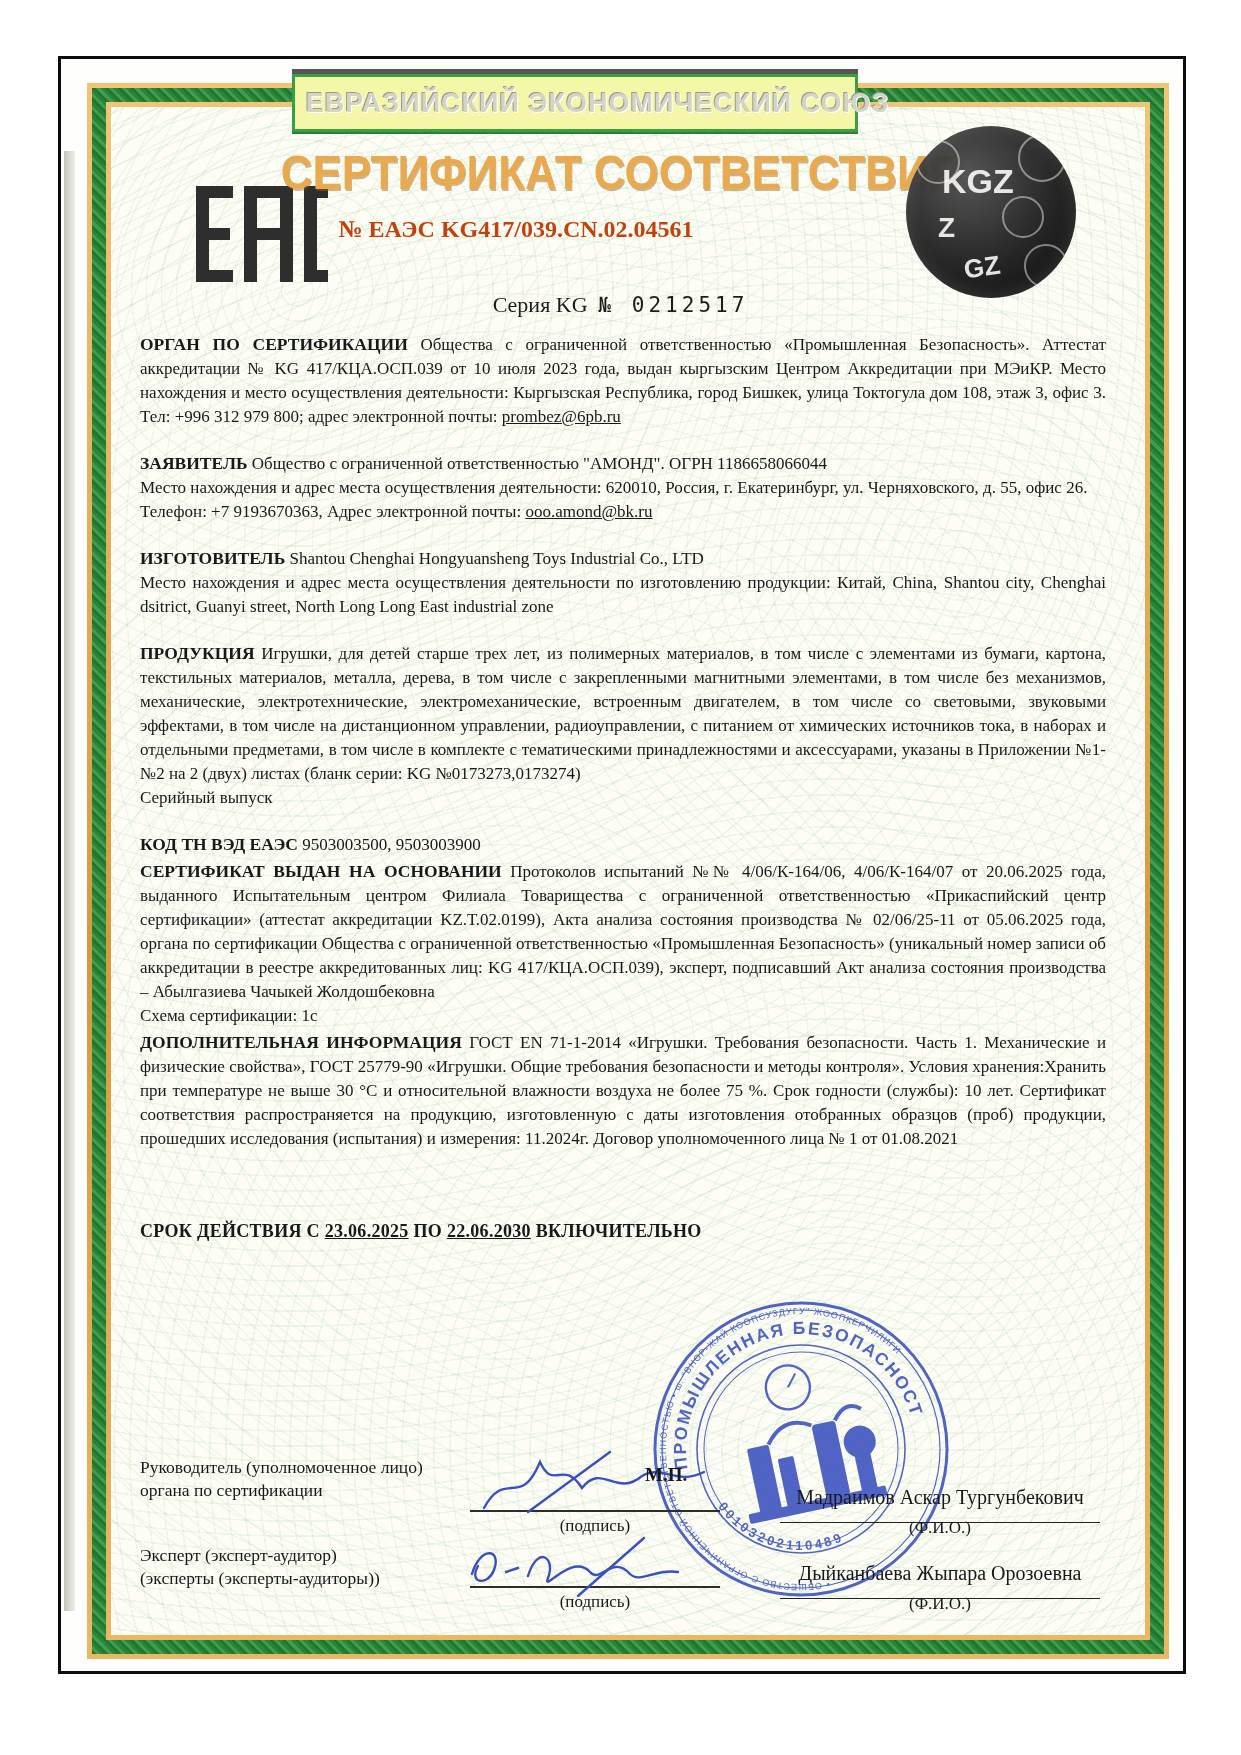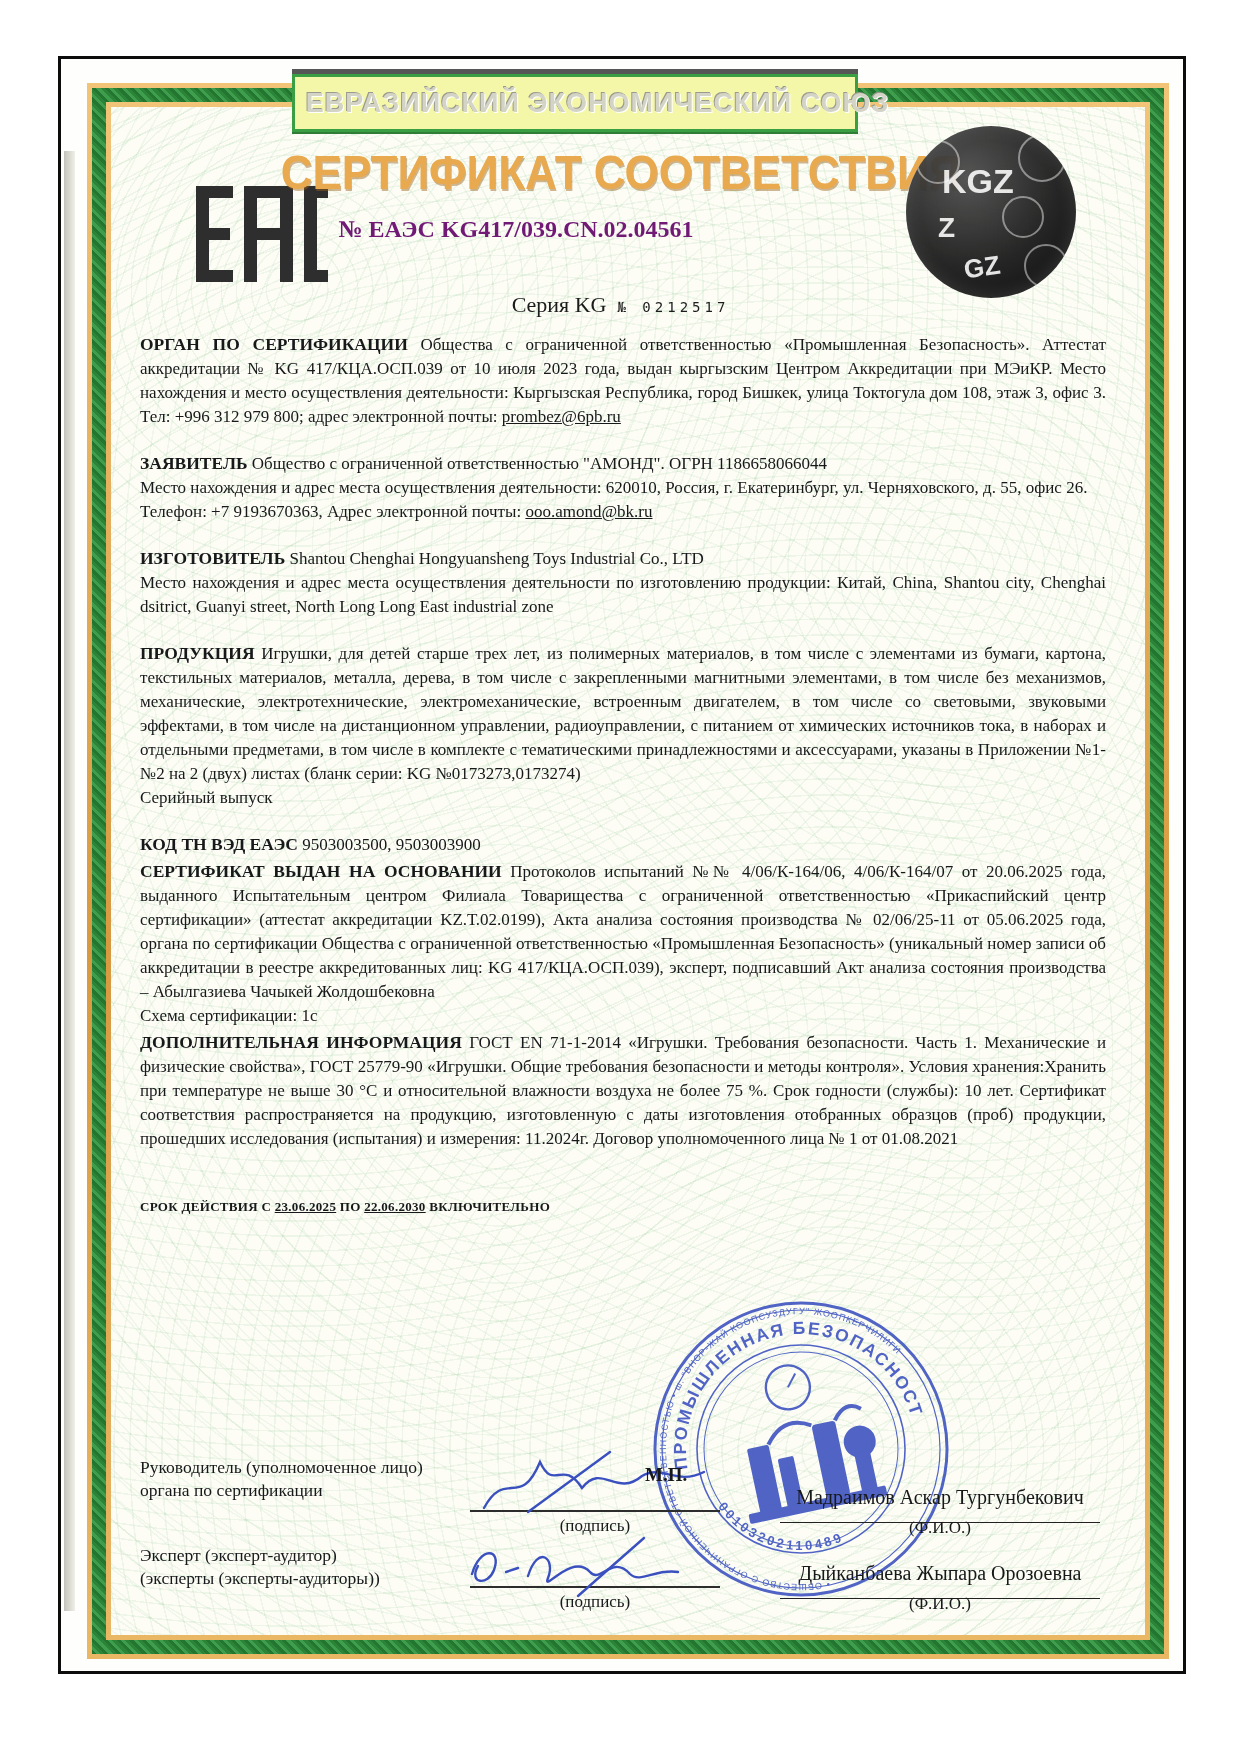--- a/index.html
+++ b/index.html
@@ -29,39 +29,39 @@
           display:flex;align-items:center;justify-content:center;}
   .banner span{font-family:"Liberation Sans",sans-serif;font-weight:700;font-size:27px;letter-spacing:1px;
           color:#d3d3c6;text-shadow:1px 1px 0 #ffffff,-1px -1px 0 #9a9a90;white-space:nowrap;margin-left:45px;}
   
   .eac{position:absolute;left:196px;top:186px;z-index:5;}
   
   .title{position:absolute;left:0;top:148px;width:1241px;text-align:center;z-index:5;
          font-family:"Liberation Sans",sans-serif;font-weight:700;font-size:44px;letter-spacing:0;
          color:#e9a94e;text-shadow:1px 2px 0 rgba(150,95,25,.45);transform:scaleY(1.08);}
   .cert-no{position:absolute;left:0;top:216px;width:1032px;text-align:center;z-index:5;
-           font-weight:700;font-size:24px;color:#701a75;}
+           font-weight:700;font-size:24px;color:#c2410c;}
   
   .holo{position:absolute;left:906px;top:126px;width:170px;height:172px;border-radius:50%;z-index:5;
         background:radial-gradient(circle at 36% 30%, #4d4d4d, #1b1b1b 55%, #050505 90%);
         box-shadow:inset 0 0 18px rgba(255,255,255,.15);opacity:.95;overflow:hidden;}
   .holo .coin{position:absolute;border:2px solid rgba(255,255,255,.45);border-radius:50%;}
   .holo span{position:absolute;color:rgba(255,255,255,.88);font-family:"Liberation Sans",sans-serif;font-weight:700;}
   
   .series{position:absolute;left:0;top:292px;width:1241px;text-align:center;z-index:5;font-size:22px;color:#1c1c1c;}
-  .series .num{font-family:"DejaVu Sans Mono",monospace;letter-spacing:4px;font-size:14px;}
+  .series .num{font-family:"DejaVu Sans Mono",monospace;letter-spacing:4px;font-size:21px;}
   
   .content{position:absolute;left:140px;top:332px;width:966px;z-index:4;font-size:17px;line-height:24px;
            text-align:justify;}
   .content p{margin:0 0 2px 0;}
   .content p.gap{margin-bottom:22px;}
   .lead{font-weight:700;font-size:17.5px;}
   .u{text-decoration:underline;}
   .line{display:block;}
-  .validity{margin-top:44px;font-weight:700;font-size:13px;letter-spacing:.3px;}
+  .validity{margin-top:68px;font-weight:700;font-size:18px;letter-spacing:.3px;}
   
   .sig{position:absolute;left:140px;top:1438px;width:966px;height:200px;z-index:7;font-size:17.5px;}
   .role{position:absolute;left:0;width:330px;line-height:23px;text-align:left;}
   .sigline{position:absolute;width:250px;border-bottom:2px solid #2d2d2d;}
   .caption{position:absolute;width:250px;text-align:center;font-size:17px;}
   .fio-name{position:absolute;width:320px;text-align:center;font-size:20px;border-bottom:1.5px solid #222;padding-bottom:13px;}
   .mp{position:absolute;left:505px;top:26px;font-weight:700;font-size:19px;z-index:9;}
   .sigsvg{position:absolute;z-index:8;}
   
   .stamp{position:absolute;left:648px;top:1296px;width:306px;height:306px;z-index:6;opacity:.88;

